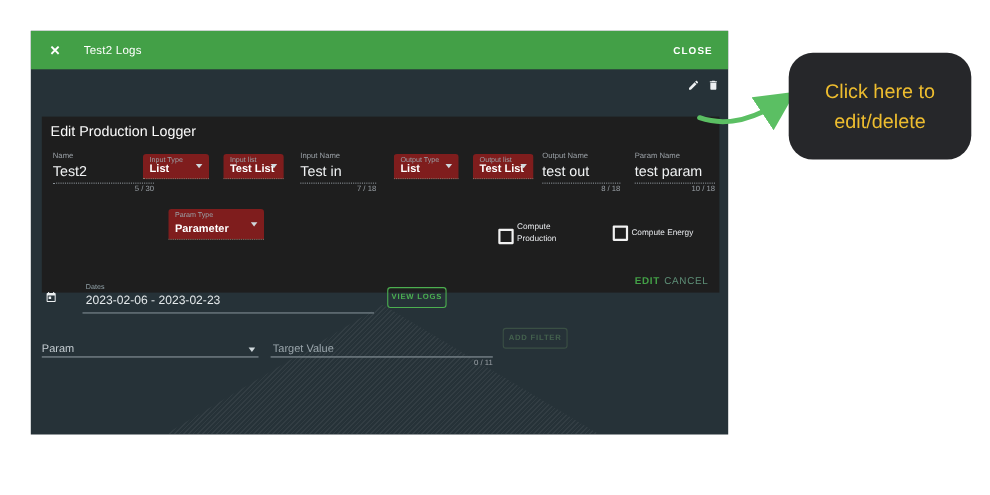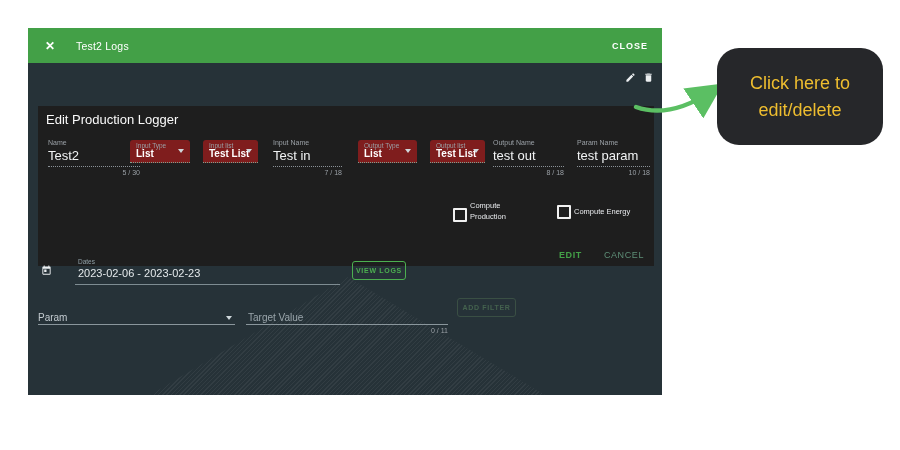--- a/index.html
+++ b/index.html
@@ -36,21 +36,21 @@
   .sel .pv{position:absolute;left:8px;top:50%;transform:translateY(-50%);
            font-size:10px;color:#e3e6e8;font-weight:400;}
   .caret{position:absolute;right:6px;top:50%;transform:translateY(-50%);
          width:0;height:0;border-left:3.5px solid transparent;
          border-right:3.5px solid transparent;border-top:4px solid #cfd8dc;}
 
   .cb{position:absolute;width:10px;height:10px;border:2px solid #f1f1f1;
       border-radius:1px;background:transparent;cursor:pointer;}
   .cblab{position:absolute;font-size:7.5px;color:#e8eaed;line-height:1.45;}
 
-  .actions{position:absolute;right:10px;top:144px;display:flex;gap:22px;}
+  .actions{position:absolute;right:10px;top:144px;display:flex;gap:4px;}
   .btn-edit{font-size:9px;font-weight:700;letter-spacing:.6px;color:#43a047;cursor:pointer;}
   .btn-cancel{font-size:9px;font-weight:400;letter-spacing:.6px;color:#5e8f77;cursor:pointer;}
 
   
   .cal{position:absolute;left:13px;top:237px;cursor:pointer;}
   .dlab{position:absolute;left:50px;top:230px;font-size:6.5px;color:#90a0a7;}
   .dval{position:absolute;left:50px;top:239px;font-size:11px;color:#e4e9eb;cursor:text;}
   .dline{position:absolute;left:47px;top:256px;width:265px;border-top:1px solid #7e8c92;}
   .viewlogs{position:absolute;left:324px;top:233px;width:52px;height:17px;
             border:1px solid #4caf50;border-radius:3px;color:#4caf50;
@@ -148,20 +148,25 @@
         <div class="cnt">8 / 18</div>
       </div>
 
       <div class="fld" style="left:539px;top:33px;width:73px">
         <div class="lab">Param Name</div>
         <div class="val">test param</div>
         <div class="cnt">10 / 18</div>
       </div>
 
 
+      <div class="sel" style="left:115px;top:84px;width:87px;height:28px">
+        <span class="lab">Param Type</span>
+        <span class="val">Parameter</span>
+        <span class="caret"></span>
+      </div>
 
 
 
       <div class="cb" style="left:415px;top:102px"></div>
       <div class="cblab" style="left:432px;top:95px;width:52px">Compute Production</div>
 
       <div class="cb" style="left:519px;top:99px"></div>
       <div class="cblab" style="left:536px;top:101px">Compute Energy</div>
 
       <div class="actions">

